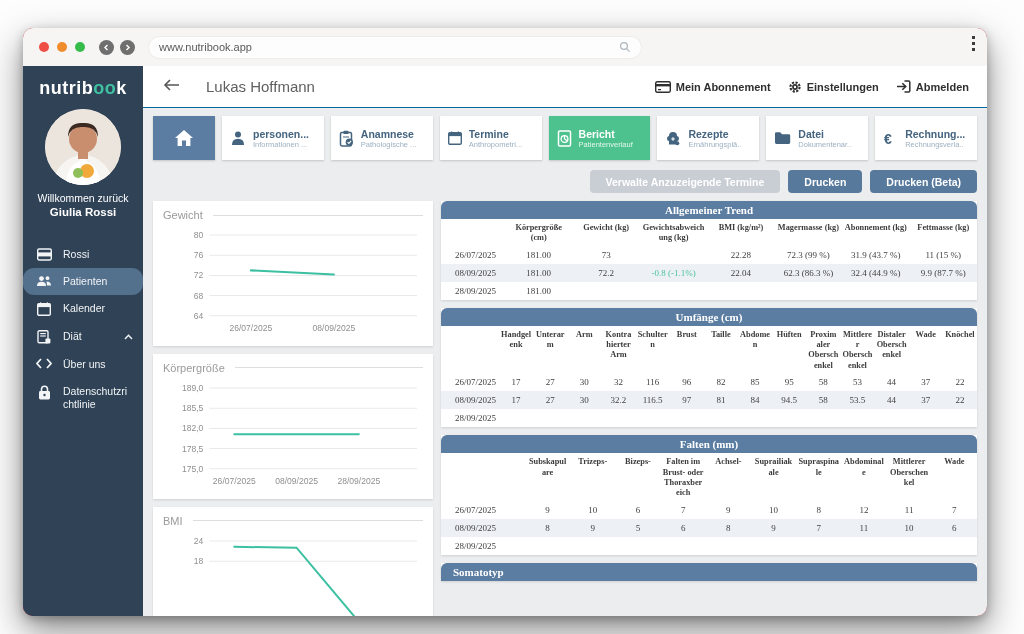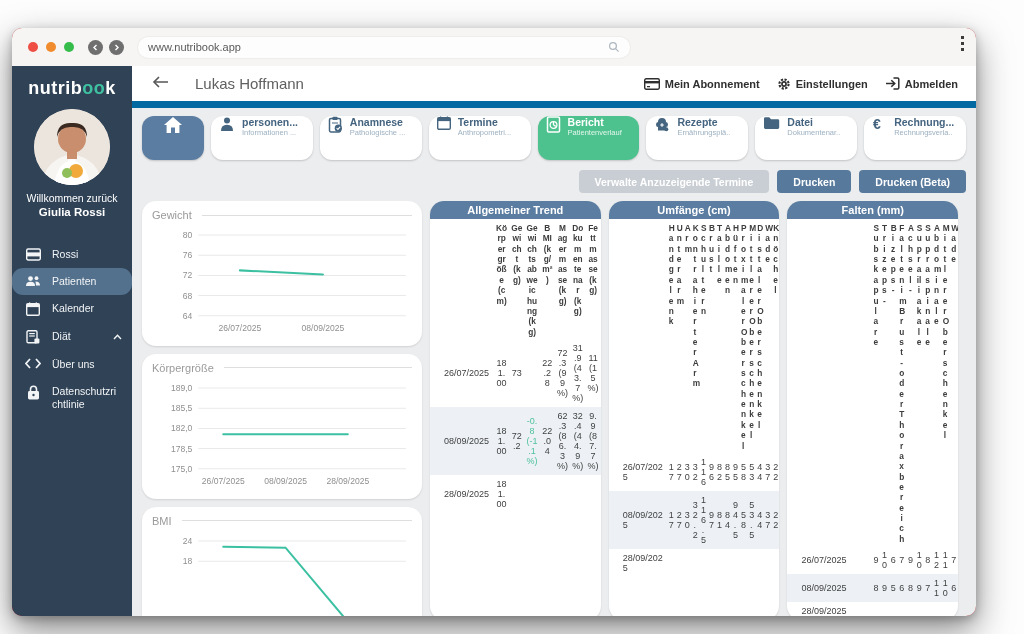--- a/index.html
+++ b/index.html
@@ -1,18 +1,18 @@
 <!DOCTYPE html>
 <html><head>
 <meta charset="utf-8">
 <style>
   * { margin:0; padding:0; box-sizing:border-box; }
   html,body { width:1024px; height:634px; overflow:hidden; background:#fdfdfd;
     font-family:"Liberation Sans", sans-serif; }
-  .window { position:absolute; left:12px; top:28px; width:964px; height:588px;
+  .window { position:absolute; left:23px; top:28px; width:964px; height:588px;
     border-radius:10px; background:#b91c1c; overflow:hidden;
     box-shadow:0 14px 34px rgba(40,40,40,.55), 0 3px 10px rgba(0,0,0,.25); }
   
   .chrome { height:38px; background:#f6f5f3; display:flex; align-items:center; position:relative; }
   .tl { width:10px; height:10px; border-radius:50%; margin-right:8px; }
   .tl.red{ background:#ef4e44; margin-left:16px;} .tl.yellow{ background:#f08c2e;} .tl.green{ background:#35bc4a;}
   .navbtn { width:15px; height:15px; border-radius:50%; background:#6f6f6f; margin-left:6px;
     display:flex; align-items:center; justify-content:center; }
   .navbtn svg{ display:block; }
   .urlbar { margin-left:14px; width:492px; height:21px; background:#fdfdfd; border-radius:11px;
@@ -30,49 +30,49 @@
   .welcome b { font-size:11.5px; }
   .nav { margin-top:20px; }
   .nav-item { display:flex; align-items:flex-start; padding:7px 0 7px 13px; cursor:pointer;
     font-size:10.5px; line-height:1.25; color:#f2f4f6; }
   .nav-item.active { background:#53708c;border-radius:11px; }
   .nav-item .nico { width:16px; flex-shrink:0; margin-right:11px; display:flex; justify-content:center; margin-top:0; }
   .nav-item .chev { margin-left:auto; margin-right:10px; }
   .nav-label { padding-right:6px; word-wrap:break-word; width:72px; }
   
   .main { flex:1; display:flex; flex-direction:column; background:#ecedee; min-width:0; }
-  .topbar { height:42px; background:#fff; display:flex; align-items:center; border-bottom:7px solid #0369a1; }
+  .topbar { height:42px; background:#fff; display:flex; align-items:center; border-bottom:1px solid #0369a1; }
   .backarrow { margin-left:20px; color:#555; cursor:pointer; }
   .ptitle { margin-left:26px; font-size:15px; color:#606060; }
   .top-actions { margin-left:auto; display:flex; align-items:center; gap:17px; padding-right:18px; }
   .action { display:flex; align-items:center; gap:5px; font-size:11px; font-weight:bold; color:#2f2f2f; cursor:pointer; }
   .content { flex:1; padding:8px 10px 0 10px; overflow:hidden; }
   
   .tabs { display:flex; gap:7px; height:44px; }
-  .tab { background:#fff; border-radius:12px; box-shadow:0 1px 2px rgba(0,0,0,.18); flex:1;
-    display:flex; padding:0 8px; cursor:pointer; min-width:0; }
+  .tab { background:#fff; border-radius:0; box-shadow:0 1px 2px rgba(0,0,0,.18); flex:1;
+    display:flex; align-items:center; padding:0 8px; cursor:pointer; min-width:0; }
   .tab.home { flex:0 0 62px; background:#5b7da1; justify-content:center; }
   .tab.active { background:#4ec28e; }
   .tab .tico { flex-shrink:0; margin-right:7px; color:#44647f; display:flex; }
   .tab.active .tico { color:#fff; }
   .tab .tt { min-width:0; }
   .tab .t1 { font-size:10.5px; font-weight:bold; color:#44647f; white-space:nowrap; overflow:hidden; }
   .tab .t2 { font-size:7.5px; color:#9db1c1; white-space:nowrap; overflow:hidden; }
   .tab.active .t1 { color:#fff; } .tab.active .t2 { color:#e2f6ec; }
   
   .btnrow { display:flex; justify-content:flex-end; gap:8px; margin-top:10px; }
   .btn { height:23px; border:none; border-radius:4px; color:#fff; font-weight:bold; font-size:10.5px;
     padding:0 16px; cursor:pointer; font-family:"Liberation Sans", sans-serif; }
   .btn.gray { background:#c9ced4; }
   .btn.slate { background:#56799c; }
   
   .cols { display:flex; gap:8px; margin-top:8px; align-items:flex-start; }
   .leftcol { width:280px; flex-shrink:0; display:flex; flex-direction:column; gap:8px; }
-  .rightcol { flex:1; display:flex; flex-direction:row; gap:8px; min-width:0; }
-  .card { background:#fff; border-radius:14px; box-shadow:0 1px 2px rgba(0,0,0,.12); }
+  .rightcol { flex:1; display:flex; flex-direction:column; gap:8px; min-width:0;font-family:Liberation Serif, serif; }
+  .card { background:#fff; border-radius:0; box-shadow:0 1px 2px rgba(0,0,0,.12); }
   .chart-card { padding:8px 10px 2px 10px; }
   .ctitle-row { display:flex; align-items:center; }
   .ctitle { font-size:11px; color:#9a9a9a; }
   .crule { flex:1; height:1px; background:#dedede; margin-left:10px; }
   
   .tcard { overflow:hidden; }
   .tbar { background:#5b7da1; color:#fff; font-size:11px; font-weight:bold; text-align:center;
     padding:3px 0; border-radius:6px 6px 0 0; }
   .tbar.left { text-align:left; padding-left:12px; }
   table { border-collapse:collapse; width:100%; table-layout:fixed; }
@@ -414,21 +414,21 @@
                 <div class="tbar">Allgemeiner Trend</div>
                 <table>
                   <thead>
                     <tr>
                       <th class="date" style="width:64px"></th>
                       <th>Körpergröße (cm)</th>
                       <th>Gewicht (kg)</th>
                       <th>Gewichtsabweichung (kg)</th>
                       <th>BMI (kg/m²)</th>
                       <th>Magermasse (kg)</th>
-                      <th>Dokumentenar (kg)</th>
+                      <th>Abonnement (kg)</th>
                       <th>Fettmasse (kg)</th>
                     </tr>
                   </thead>
                   <tbody>
                     <tr class="">
                       <td class="date">26/07/2025</td>
                       <td class="">181.00</td>
                       <td class="">73</td>
                       <td class=""></td>
                       <td class="">22.28</td>

